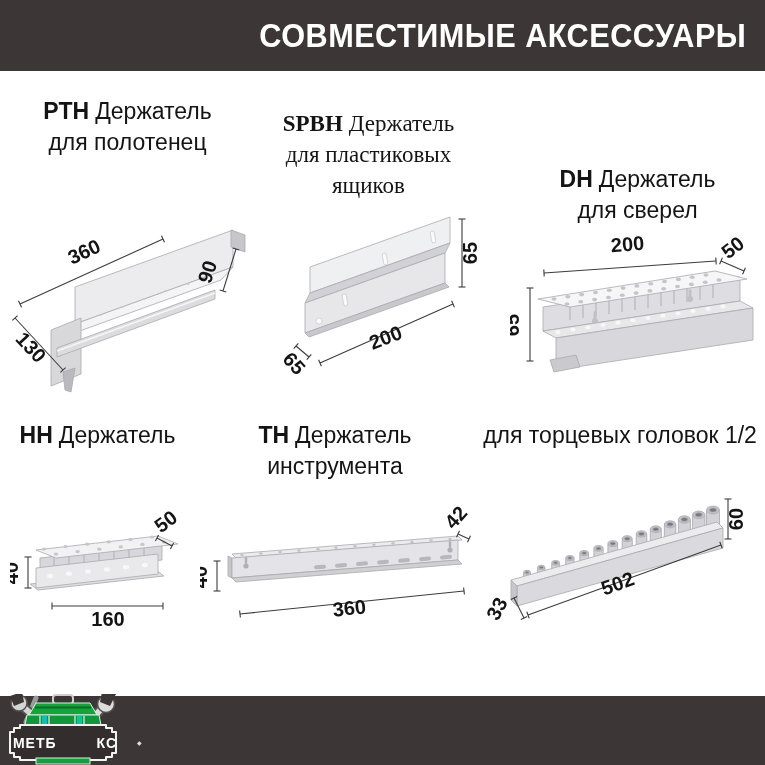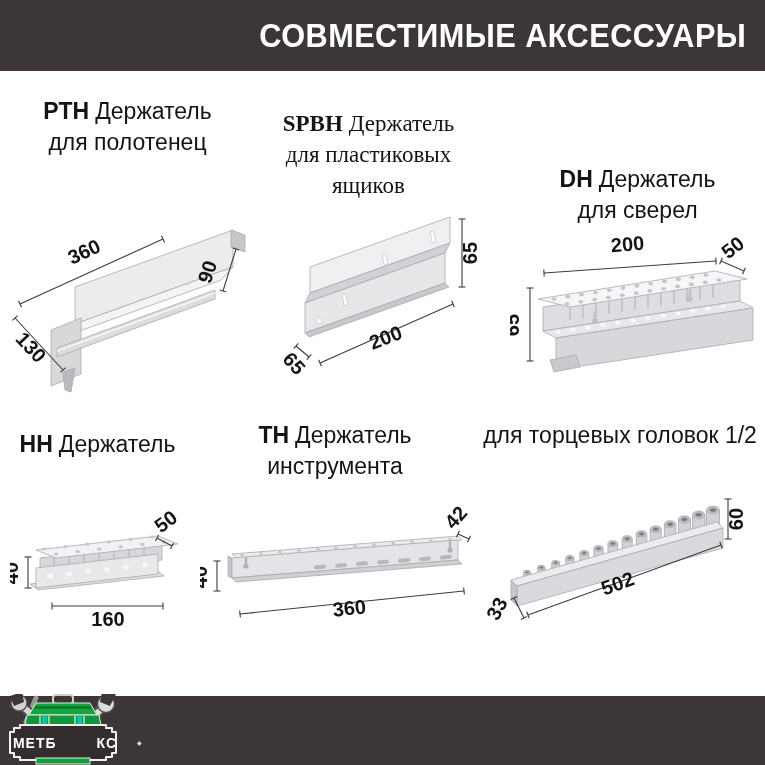--- a/index.html
+++ b/index.html
@@ -47,21 +47,21 @@
   <div class="tl"><b>SPBH</b><span>Держатель</span></div>
   <div class="tl">для пластиковых</div>
   <div class="tl">ящиков</div>
 </div>
 <div class="ptitle" style="left:510px;top:116px;width:255px;margin-top:48px;">
   <div class="tl"><b>DH</b><span>Держатель</span></div>
   <div class="tl">для сверел</div>
 
 </div>
 
-<div class="ptitle" style="left:0;top:420px;width:195px;margin-top:9px;">
+<div class="ptitle" style="left:0;top:420px;width:195px;">
   <div class="tl"><b>HH</b><span>Держатель</span></div>
 </div>
 <div class="ptitle" style="left:205px;top:420px;width:260px;">
   <div class="tl"><b>TH</b><span>Держатель</span></div>
   <div class="tl">инструмента</div>
 
 </div>
 <div class="ptitle" style="left:475px;top:420px;width:290px;">
   <div class="tl">для торцевых головок 1/2</div>
 

